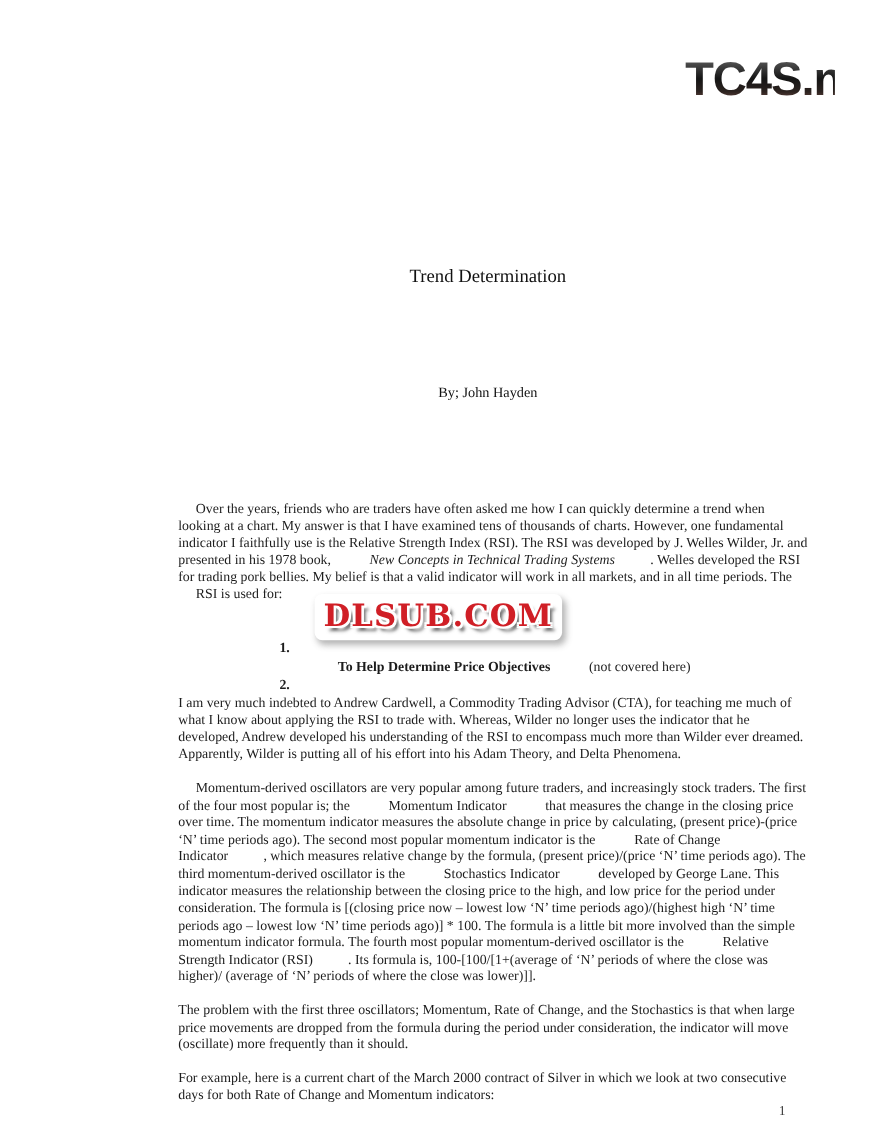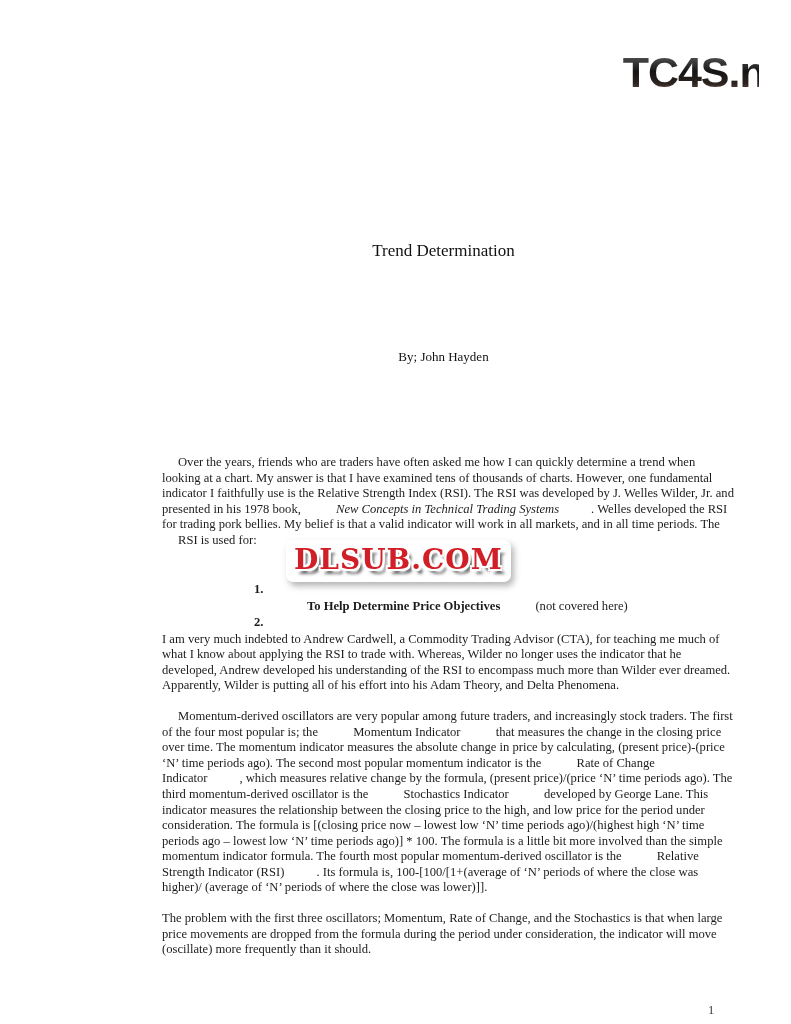--- a/index.html
+++ b/index.html
@@ -154,20 +154,21 @@
         <span>To Help Determine Price Objectives</span><span class="list-suffix"> (not covered here)</span>
       </div>
     </div>
 
     <p class="para after-list">I am very much indebted to Andrew Cardwell, a Commodity Trading Advisor (CTA), for teaching me much of what I know about applying the RSI to trade with. Whereas, Wilder no longer uses the indicator that he developed, Andrew developed his understanding of the RSI to encompass much more than Wilder ever dreamed. Apparently, Wilder is putting all of his effort into his Adam Theory, and Delta Phenomena.</p>
 
     <p class="para"><span>Momentum-derived oscillators are very popular among future traders, and increasingly stock traders. The first of the four most popular is; the </span><span class="ul">Momentum Indicator</span><span> that measures the change in the closing price over time. The momentum indicator measures the absolute change in price by calculating,  (present price)-(price ‘N’ time periods ago). The second most popular momentum indicator is the </span><span class="ul">Rate of Change Indicator</span><span>, which measures relative change by the formula, (present price)/(price ‘N’ time periods ago). The third momentum-derived oscillator is the </span><span class="ul">Stochastics Indicator</span><span> developed by George Lane. This indicator measures the relationship between the closing price to the high, and low price for the period under consideration. The formula is [(closing price now – lowest low ‘N’ time periods ago)/(highest high ‘N’ time periods ago – lowest low ‘N’ time periods ago)] * 100. The formula is a little bit more involved than the simple momentum indicator formula. The fourth most popular momentum-derived oscillator is the </span><span class="ul">Relative Strength Indicator (RSI)</span><span>. Its formula is, 100-[100/[1+(average of ‘N’ periods of where the close was higher)/ (average of ‘N’ periods of where the close was lower)]].</span></p>
 
     <p class="para">The problem with the first three oscillators; Momentum, Rate of Change, and the Stochastics is that when large price movements are dropped from the formula during the period under consideration, the indicator will move (oscillate) more frequently than it should.</p>
 
+    <p class="para">For example, here is a current chart of the March 2000 contract of Silver in which we look at two consecutive days for both Rate of Change and Momentum indicators:</p>
 
   </div>
 
   <div class="watermark">DLSUB.COM</div>
 
   <div class="page-number">1</div>
 
   <div class="footer-logo">TradersXtreme.com</div>
 
 </div>

